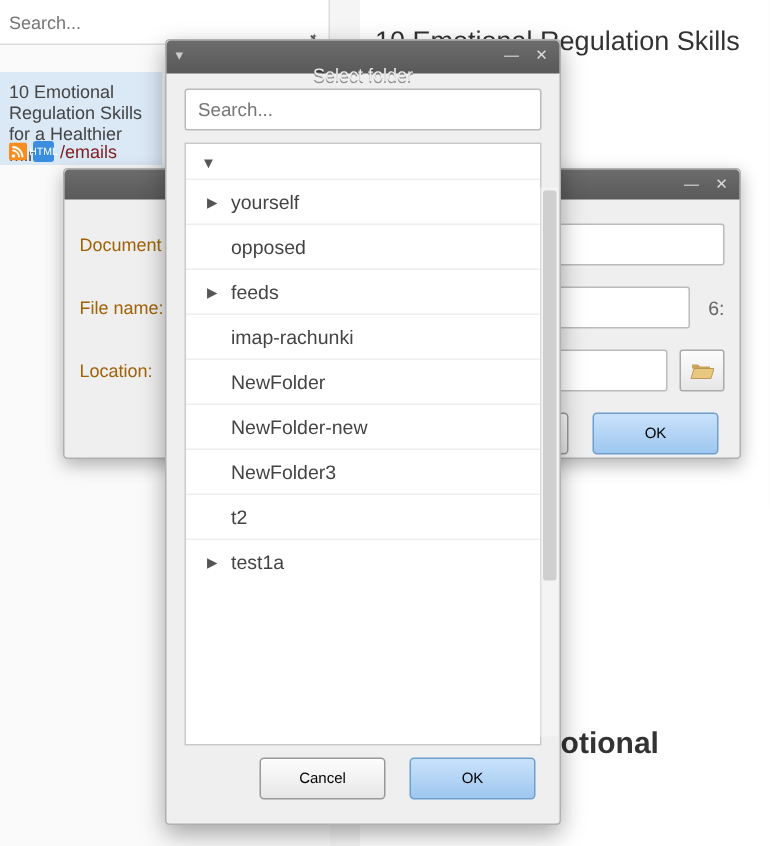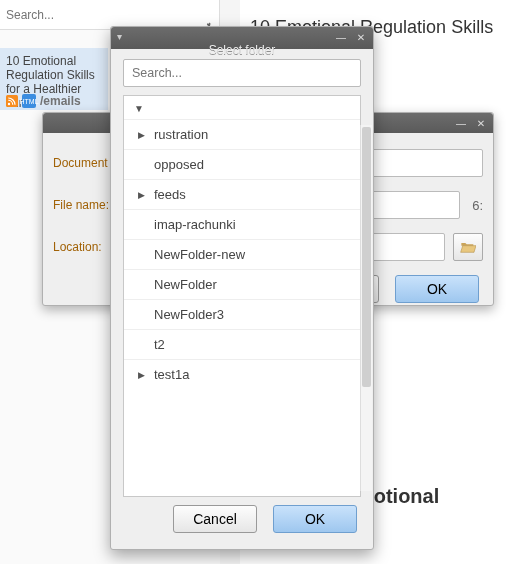--- a/index.html
+++ b/index.html
@@ -8,21 +8,21 @@
   
   .bg-left { position: absolute; left: 0; top: 0; width: 220px; height: 564px; background: #fafafa; }
   .search-left { position: absolute; left: 0; top: 0; width: 220px; height: 30px; background: #fff; border: 1px solid #ddd; border-top: none; border-left: none; display: flex; align-items: center; padding: 0 6px; color: #999; }
   .search-left input { flex: 1; border: none; outline: none; font-size: 12px; color: #666; }
   .wand { position: absolute; right: 6px; top: 20px; font-size: 16px; color: #555; }
   .article-card { position: absolute; left: 0; top: 48px; width: 108px; height: 62px; background: #dbe8f6; padding: 6px; font-size: 12px; color: #444; overflow: hidden; }
   .article-meta { position: absolute; left: 0; top: 90px; width: 220px; padding: 4px 6px; font-size: 12px; display: flex; align-items: center; gap: 4px; }
   .rss-icon { width: 12px; height: 12px; display: inline-block; }
   .rss-icon svg { width: 100%; height: 100%; }
   .html-icon { width: 14px; height: 14px; background: #3b8de0; color:#fff; font-size:7px; display:inline-flex; align-items:center; justify-content:center; border-radius:2px;}
-  .path-txt { color: #737373; font-weight: bold; }
+  .path-txt { color: #7f1d1d; }
 
   
   .bg-right { position: absolute; left: 240px; top: 0; right: 0; bottom: 0; background: #fff; padding: 14px 10px; line-height: 1.5; color: #333; }
   .bg-right .h1 { font-size: 18px; font-weight: 400; color: #333; margin-bottom: 8px; }
   .bg-right .h2 { font-size: 20px; font-weight: 700; margin-top: 20px; }
   .bodytxt { margin-top: 200px; font-size: 14px; }
   .bodytxt p { margin-bottom: 10px; }
 
   
   .save-dialog {
@@ -36,21 +36,21 @@
   }
   .winbtn { width: 16px; height: 14px; display:inline-flex; align-items:center; justify-content:center; color:#ddd; font-size:10px; cursor:pointer; }
   .save-body { padding: 16px 10px; }
   .save-row { display: flex; align-items: center; margin-bottom: 14px; gap: 8px; }
   .save-row label { width: 88px; font-size: 12px; color: #a16207; }
   .save-row input { flex: 1; height: 28px; border: 1px solid #bbb; border-radius: 2px; padding: 0 8px; font-size: 12.5px; background:#fff; }
   .browse-btn { width: 30px; height: 28px; border: 1px solid #aaa; border-radius: 2px; background: linear-gradient(#fdfdfd,#e6e6e6); display:inline-flex; align-items:center; justify-content:center; cursor:pointer; }
   .save-buttons { display: flex; justify-content: flex-end; gap: 16px; margin-top: 8px; padding-right: 4px;}
   .btn {
     min-width: 84px; height: 28px; border: 1px solid #999; border-radius: 3px;
-    background: linear-gradient(#fdfdfd,#e6e6e6); font-size: 14px; cursor: pointer;
+    background: linear-gradient(#fdfdfd,#e6e6e6); font-size: 10px; cursor: pointer;
     display:inline-flex; align-items:center; justify-content:center;
   }
   .btn.primary { background: linear-gradient(#c9e2fb,#9ec7ef); border-color:#6f9fcf; }
 
   
   .folder-dialog {
     position: absolute; left: 110px; top: 26px; width: 264px; height: 524px;
     background: #efefef; border: 1px solid #b0b0b0; border-radius: 3px;
     box-shadow: 0 6px 16px rgba(0,0,0,0.35);
     display: flex; flex-direction: column;
@@ -163,37 +163,37 @@
   </div>
   <div class="folder-body">
     <input class="folder-search" type="text" placeholder="Search..." style="">
     <div class="folder-tree">
       <div class="tree-root">
         <span class="tree-root-toggle">▼</span>
       </div>
       <ul class="tree-list" id="tree-list">
           <li class="tree-item">
             <span class="arrow">▶</span>
-            <span>rustration</span>
+            <span>yourself</span>
           </li>
           <li class="tree-item">
             <span>opposed</span>
           </li>
           <li class="tree-item">
             <span class="arrow">▶</span>
             <span>feeds</span>
           </li>
           <li class="tree-item">
             <span>imap-rachunki</span>
           </li>
           <li class="tree-item">
+            <span>NewFolder</span>
+          </li>
+          <li class="tree-item">
             <span>NewFolder-new</span>
-          </li>
-          <li class="tree-item">
-            <span>NewFolder</span>
           </li>
           <li class="tree-item">
             <span>NewFolder3</span>
           </li>
           <li class="tree-item">
             <span>t2</span>
           </li>
           <li class="tree-item">
             <span class="arrow">▶</span>
             <span>test1a</span>

